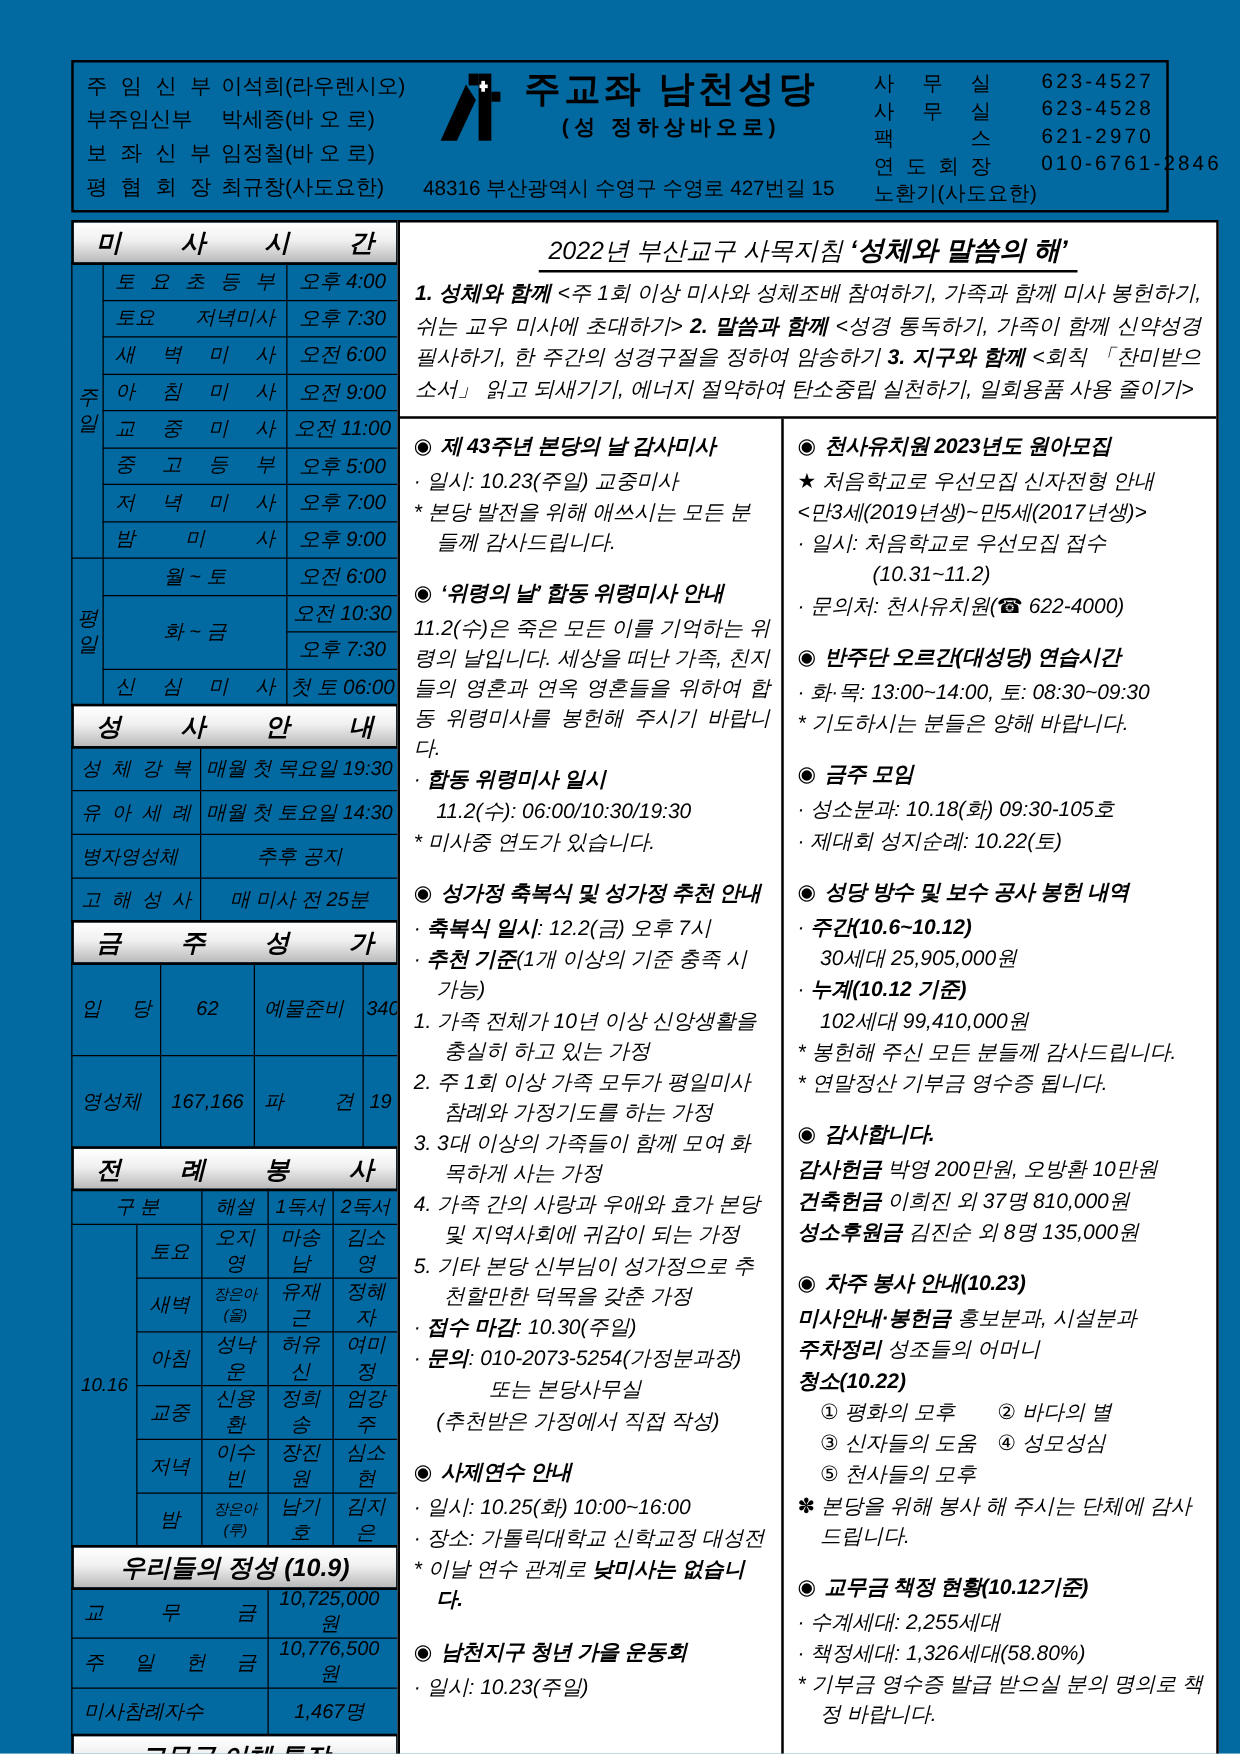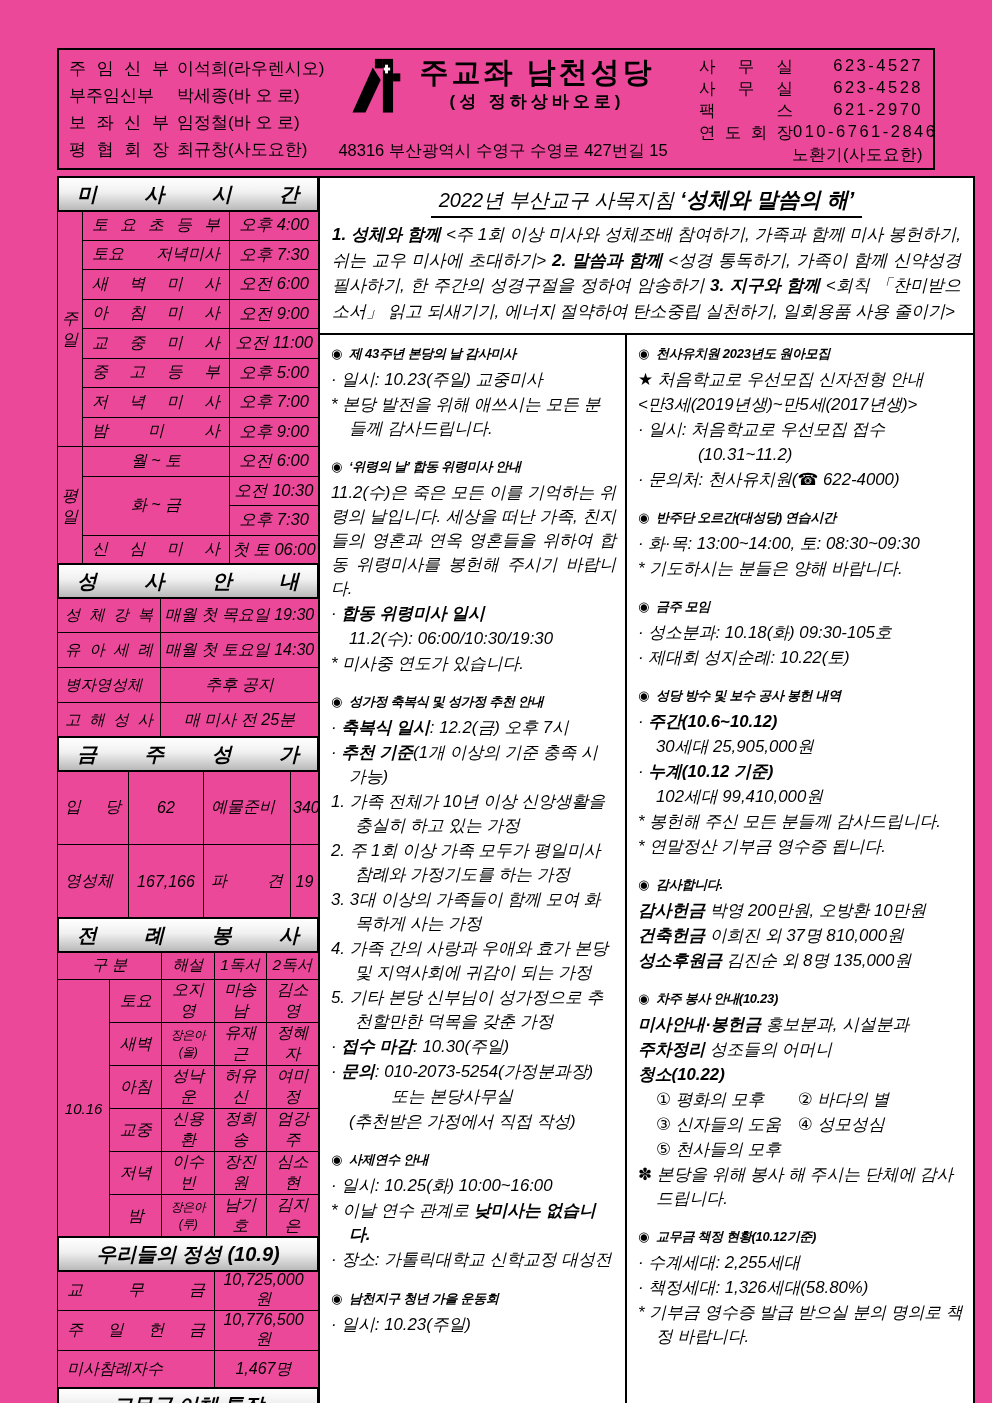--- a/index.html
+++ b/index.html
@@ -1,37 +1,37 @@
 <!DOCTYPE html>
 <html lang="ko"><head>
 <meta charset="utf-8">
 <style>
   html,body { margin:0; padding:0; background:#fff; }
   .page {
-    position:relative; width:992px; height:1403px; background:#ec4899;
+    position:relative; width:992px; height:1403px; background:#0369a1;
     font-family:"Liberation Sans","DejaVu Sans",sans-serif; color:#000;
     overflow:hidden;
   }
   
   .header-box {
     position:absolute; left:57px; top:48px; width:878px; height:122px;
     border:2.5px solid #000; box-sizing:border-box; display:flex;
   }
   .staff { width:252px; padding:7px 6px 7px 10px; box-sizing:border-box;
     display:flex; flex-direction:column; justify-content:space-between; font-size:17px; }
   .staff-row { display:flex; white-space:nowrap; }
   .s-role { width:100px; text-align:justify; text-align-last:justify; margin-right:8px; flex:none; }
   .hdr-center { flex:1; display:flex; flex-direction:column; justify-content:space-between; padding:4px 0 6px; }
   .logo-row { display:flex; align-items:center; justify-content:center; gap:10px; }
   .church-title { font-size:29px; font-weight:900; letter-spacing:3px; line-height:1.05; }
   .church-sub { font-size:17px; font-weight:800; letter-spacing:4px; text-align:center; margin-top:3px; }
   .address { font-size:16.5px; text-align:center; white-space:nowrap; }
   .contacts { width:238px; padding:6px 10px 7px 4px; box-sizing:border-box;
     display:flex; flex-direction:column; justify-content:space-between; font-size:16.5px; }
-  .c-row { display:flex; justify-content:space-between; white-space:nowrap; }
+  .c-row { display:flex; justify-content:space-between; white-space:nowrap;gap:40px; }
   .c-label { width:94px; text-align:justify; text-align-last:justify; flex:none; }
   .c-val { letter-spacing:2.5px; }
   .c-val.name { letter-spacing:0.5px; }
   
   .main { position:absolute; left:57px; top:176px; width:918px; height:1343px; display:flex;font-style:italic; }
   .left-col { width:262px; flex:none; box-sizing:border-box; }
   
   .hdr {
     border:2.5px solid #000; box-sizing:border-box; height:36px;
     background:linear-gradient(180deg,#ffffff 0%,#f0f0f0 45%,#b9b9b9 100%);
@@ -68,21 +68,21 @@
   .notice-box { border-bottom:2.5px solid #000; padding:7px 12px 9px; }
   .notice-title { text-align:center; font-size:20px; margin-bottom:4px; }
   .notice-title .u { display:inline-block; border-bottom:2px solid #000; padding:0 8px 2px; }
   .notice-title .emph { font-weight:900; font-size:21.5px; }
   .notice-body { font-size:17px; line-height:1.5; text-align:justify; }
   .two-cols { flex:1; display:flex; min-height:0; }
   .col { box-sizing:border-box; padding:9px 9px 8px 11px; }
   #col-middle { flex:0 0 307px; border-right:2.5px solid #000; }
   #col-right { flex:1; }
   .section { margin-bottom:17px; }
-  .sec-title { font-size:13px; font-weight:800; letter-spacing:-0.3px;
+  .sec-title { font-size:17px; font-weight:800; letter-spacing:-0.3px;
     padding-left:25px; text-indent:-25px; margin:1px 0 5px; }
   .sec-bullet { margin-right:7px; font-weight:400; }
   .line { font-size:16.8px; line-height:1.43; margin:1px 0; }
   .line b { font-weight:800; }
   .line.p { text-align:justify; }
   .line.h { padding-left:18px; text-indent:-18px; }
   .line.n { padding-left:24px; text-indent:-24px; }
   .line.i { padding-left:18px; }
   .line.c { padding-left:60px; }
   .logo-svg { flex:none; }
@@ -138,21 +138,21 @@
         <span class="c-val">623-4528</span>
       </div>
       <div class="c-row">
         <span class="c-label">팩 스</span>
         <span class="c-val">621-2970</span>
       </div>
       <div class="c-row">
         <span class="c-label">연 도 회 장</span>
         <span class="c-val">010-6761-2846</span>
       </div>
-      <div class="c-row" style="justify-content:flex-end">
+      <div class="c-row" style="">
         <span class="c-val name">노환기(사도요한)</span>
       </div>
     </div>
   </div>
 
   <div class="main">
 
     <div class="left-col">
 
       <div class="hdr">
@@ -371,22 +371,22 @@
               <div class="line n"><span>4. 가족 간의 사랑과 우애와 효가 본당 및 지역사회에 귀감이 되는 가정</span></div>
               <div class="line n"><span>5. 기타 본당 신부님이 성가정으로 추천할만한 덕목을 갖춘 가정</span></div>
               <div class="line h"><span>· </span><b>접수 마감</b><span>: 10.30(주일)</span></div>
               <div class="line h"><span>· </span><b>문의</b><span>: 010-2073-5254(가정분과장)</span></div>
               <div class="line c"><span>또는 본당사무실</span></div>
               <div class="line i"><span>(추천받은 가정에서 직접 작성)</span></div>
             </div>
             <div class="section">
               <div class="sec-title"><span class="sec-bullet">◉</span><span>사제연수 안내</span></div>
               <div class="line h"><span>· 일시: 10.25(화) 10:00~16:00</span></div>
+              <div class="line h"><span>· 장소: 가톨릭대학교 신학교정 대성전</span></div>
               <div class="line h"><span>* 이날 연수 관계로 </span><b>낮미사는 없습니다.</b></div>
-              <div class="line h"><span>· 장소: 가톨릭대학교 신학교정 대성전</span></div>
             </div>
             <div class="section">
               <div class="sec-title"><span class="sec-bullet">◉</span><span>남천지구 청년 가을 운동회</span></div>
               <div class="line h"><span>· 일시: 10.23(주일)</span></div>
             </div>
           </div>
         <div class="col" id="col-right">
             <div class="section">
               <div class="sec-title"><span class="sec-bullet">◉</span><span>천사유치원 2023년도 원아모집</span></div>
               <div class="line h"><span>★ 처음학교로 우선모집 신자전형 안내</span></div>

